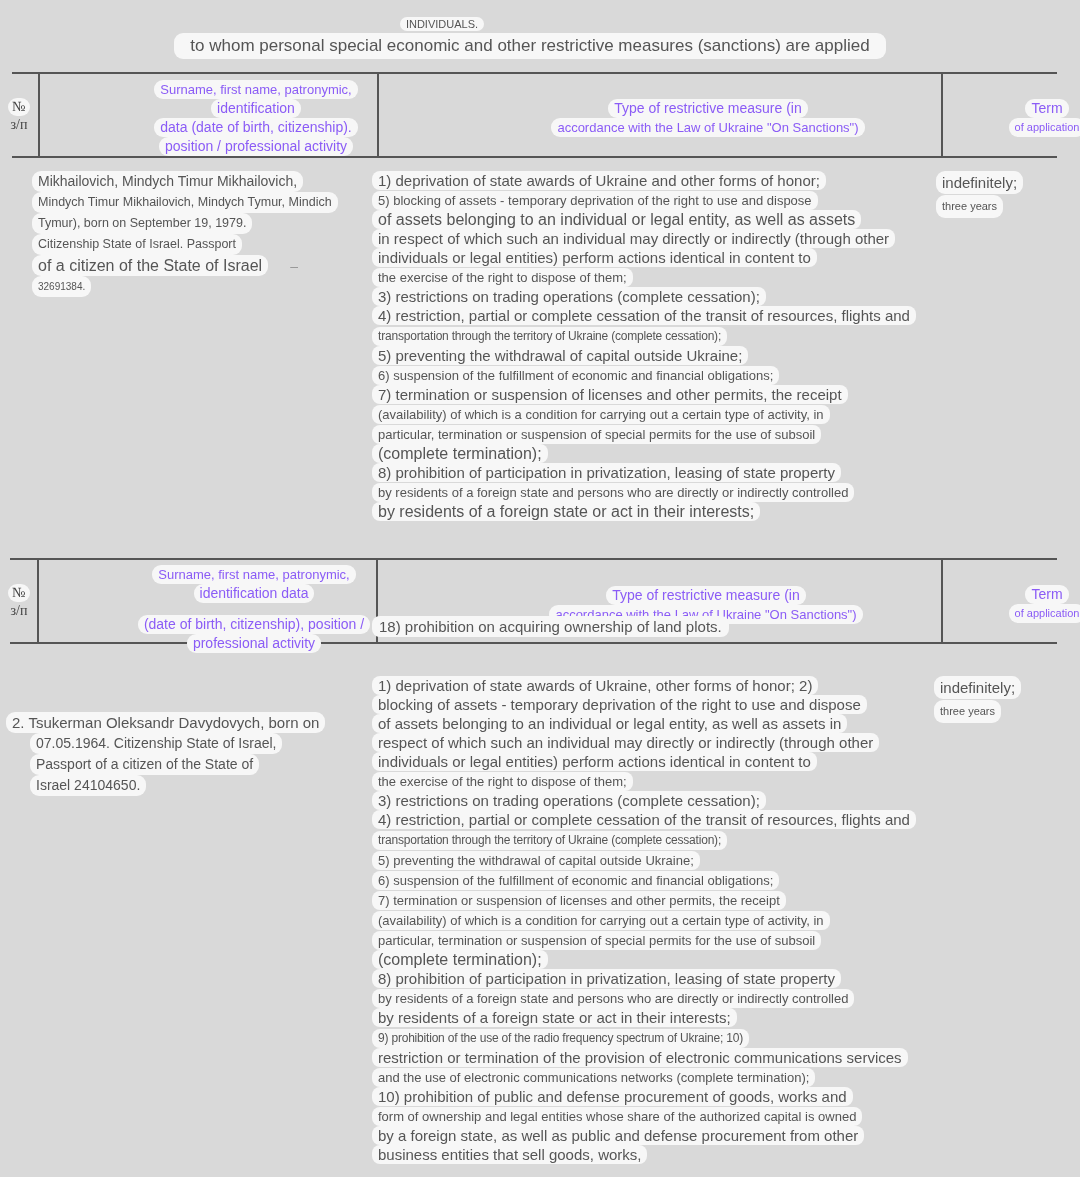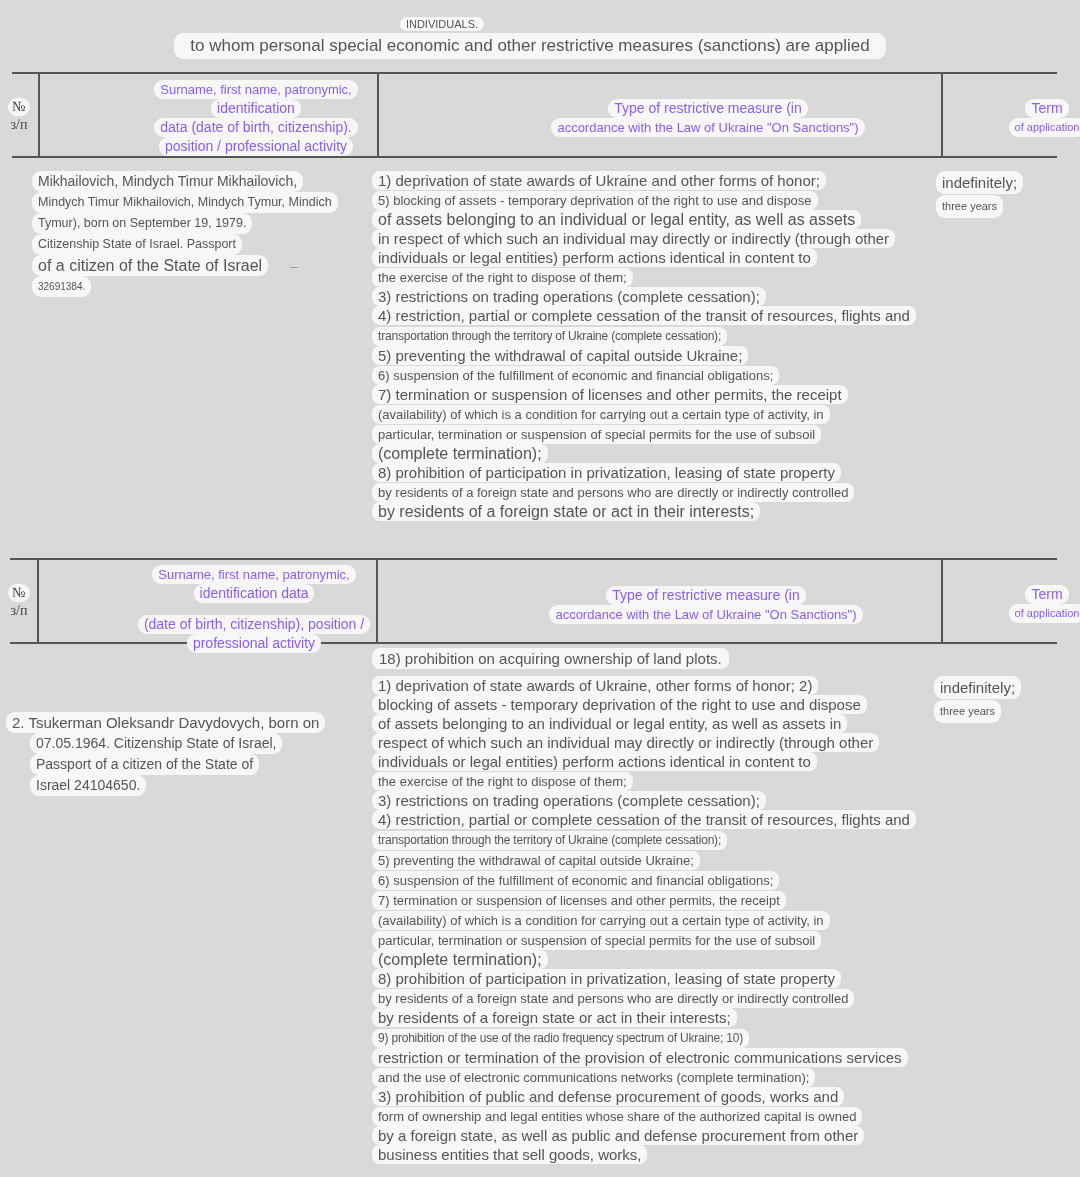--- a/index.html
+++ b/index.html
@@ -143,21 +143,21 @@
     <div><span class="hl">Type of restrictive measure (in</span></div>
     <div><span class="hl hdr-sm">accordance with the Law of Ukraine "On Sanctions")</span></div>
   </div>
 
   <div class="abs hdr" style="left:944px; top:585px; width:110px;">
     <div><span class="hl">Term</span></div>
     <div><span class="hl term-sm">of application</span></div>
   </div>
 </div>
 
-<div class="abs measures" style="left:372px; top:648px;">
+<div class="abs measures" style="left:372px; top:616px;">
   <span class="hl" style="padding:1px 7px;">18) prohibition on acquiring ownership of land plots.</span>
 </div>
 
 <div>
   <div class="abs person" style="left:6px; top:676px; width:365px;">
     <div><span class="hl" style="font-size:15px;margin-top:36px;">2. Tsukerman Oleksandr Davydovych, born on</span></div>
     <div style="padding-left:24px;"><span class="hl">07.05.1964. Citizenship State of Israel,</span></div>
     <div style="padding-left:24px;"><span class="hl">Passport of a citizen of the State of</span></div>
     <div style="padding-left:24px;"><span class="hl">Israel 24104650.</span></div>
   </div>
@@ -177,21 +177,21 @@
     <span class="m"><span class="hl sm">7) termination or suspension of licenses and other permits, the receipt</span></span>
     <span class="m"><span class="hl sm">(availability) of which is a condition for carrying out a certain type of activity, in</span></span>
     <span class="m"><span class="hl sm">particular, termination or suspension of special permits for the use of subsoil</span></span>
     <span class="m"><span class="hl lg">(complete termination);</span></span>
     <span class="m"><span class="hl">8) prohibition of participation in privatization, leasing of state property</span></span>
     <span class="m"><span class="hl sm">by residents of a foreign state and persons who are directly or indirectly controlled</span></span>
     <span class="m"><span class="hl">by residents of a foreign state or act in their interests;</span></span>
     <span class="m"><span class="hl xs">9) prohibition of the use of the radio frequency spectrum of Ukraine; 10)</span></span>
     <span class="m"><span class="hl">restriction or termination of the provision of electronic communications services</span></span>
     <span class="m"><span class="hl sm">and the use of electronic communications networks (complete termination);</span></span>
-    <span class="m"><span class="hl">3) prohibition of public and defense procurement of goods, works and</span></span>
+    <span class="m"><span class="hl">10) prohibition of public and defense procurement of goods, works and</span></span>
     <span class="m"><span class="hl sm">form of ownership and legal entities whose share of the authorized capital is owned</span></span>
     <span class="m"><span class="hl">by a foreign state, as well as public and defense procurement from other</span></span>
     <span class="m"><span class="hl">business entities that sell goods, works,</span></span>
   </div>
 
   <div class="abs termcell" style="left:934px; top:676px; width:140px;">
     <div><span class="hl">indefinitely;</span></div>
     <div><span class="hl yrs">three years</span></div>
   </div>
 </div>

